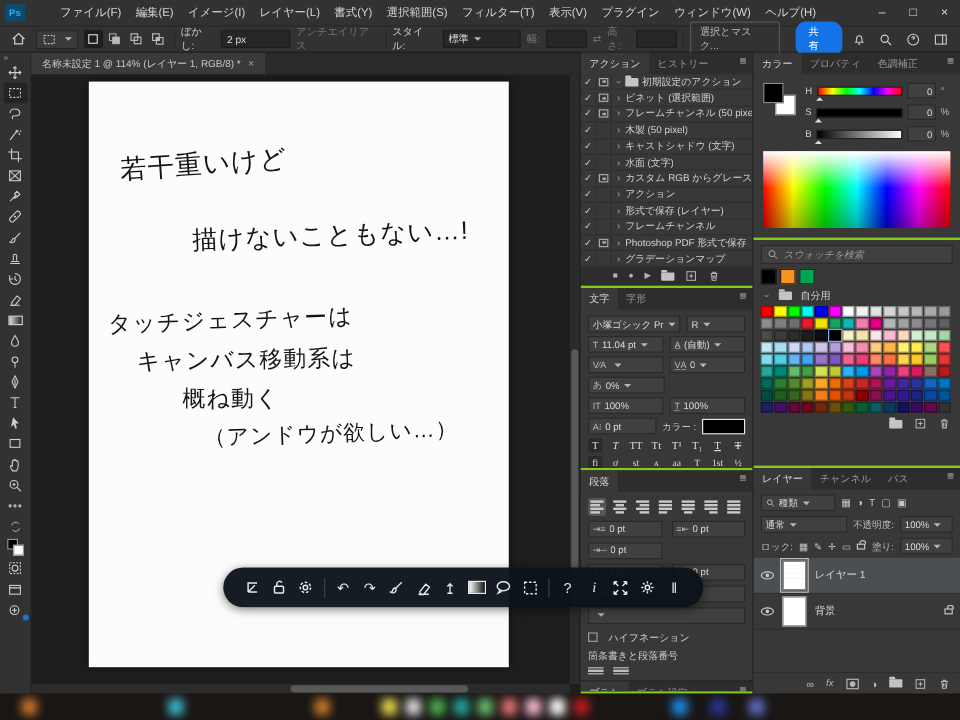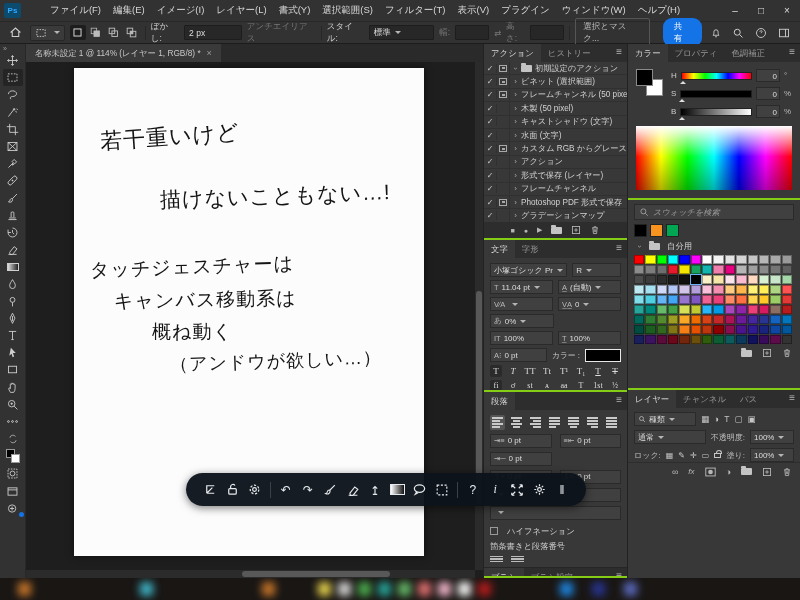--- a/index.html
+++ b/index.html
@@ -1006,20 +1006,33 @@
               <span>✛</span>
               <span>▭</span>
               <span class="csslock"></span>
             </span>
             <span class="llabel" style="margin-left:auto">塗り:</span>
             <span class="cfld" style="max-width:44px;flex:none;width:44px">
                 <span class="txt">100%</span>
                 <span class="dd"></span>
               </span>
           </div>
+          <div class="layers-list">
+              <div class="layer-row sel">
+                <span class="eye"></span>
+                <span class="thumb sel"></span>
+                <span class="lname">レイヤー 1</span>
+              </div>
+              <div class="layer-row">
+                <span class="eye"></span>
+                <span class="thumb"></span>
+                <span class="lname">背景</span>
+                <span class="csslock"></span>
+              </div>
+            </div>
           <div class="lfoot">
             <span>∞</span>
             <span style="font-style:italic;font-size:8px">fx</span>
             <svg width="11" height="10" viewBox="0 0 14 12">
                 <rect x="1" y="1" width="12" height="10"></rect>
                 <circle cx="7" cy="6" r="3" fill="#b8b8b8" stroke="none"></circle>
               </svg>
             <span>◑</span>
             <span class="fold" style="margin:0"></span>
             <svg width="10" height="10" viewBox="0 0 14 14">

